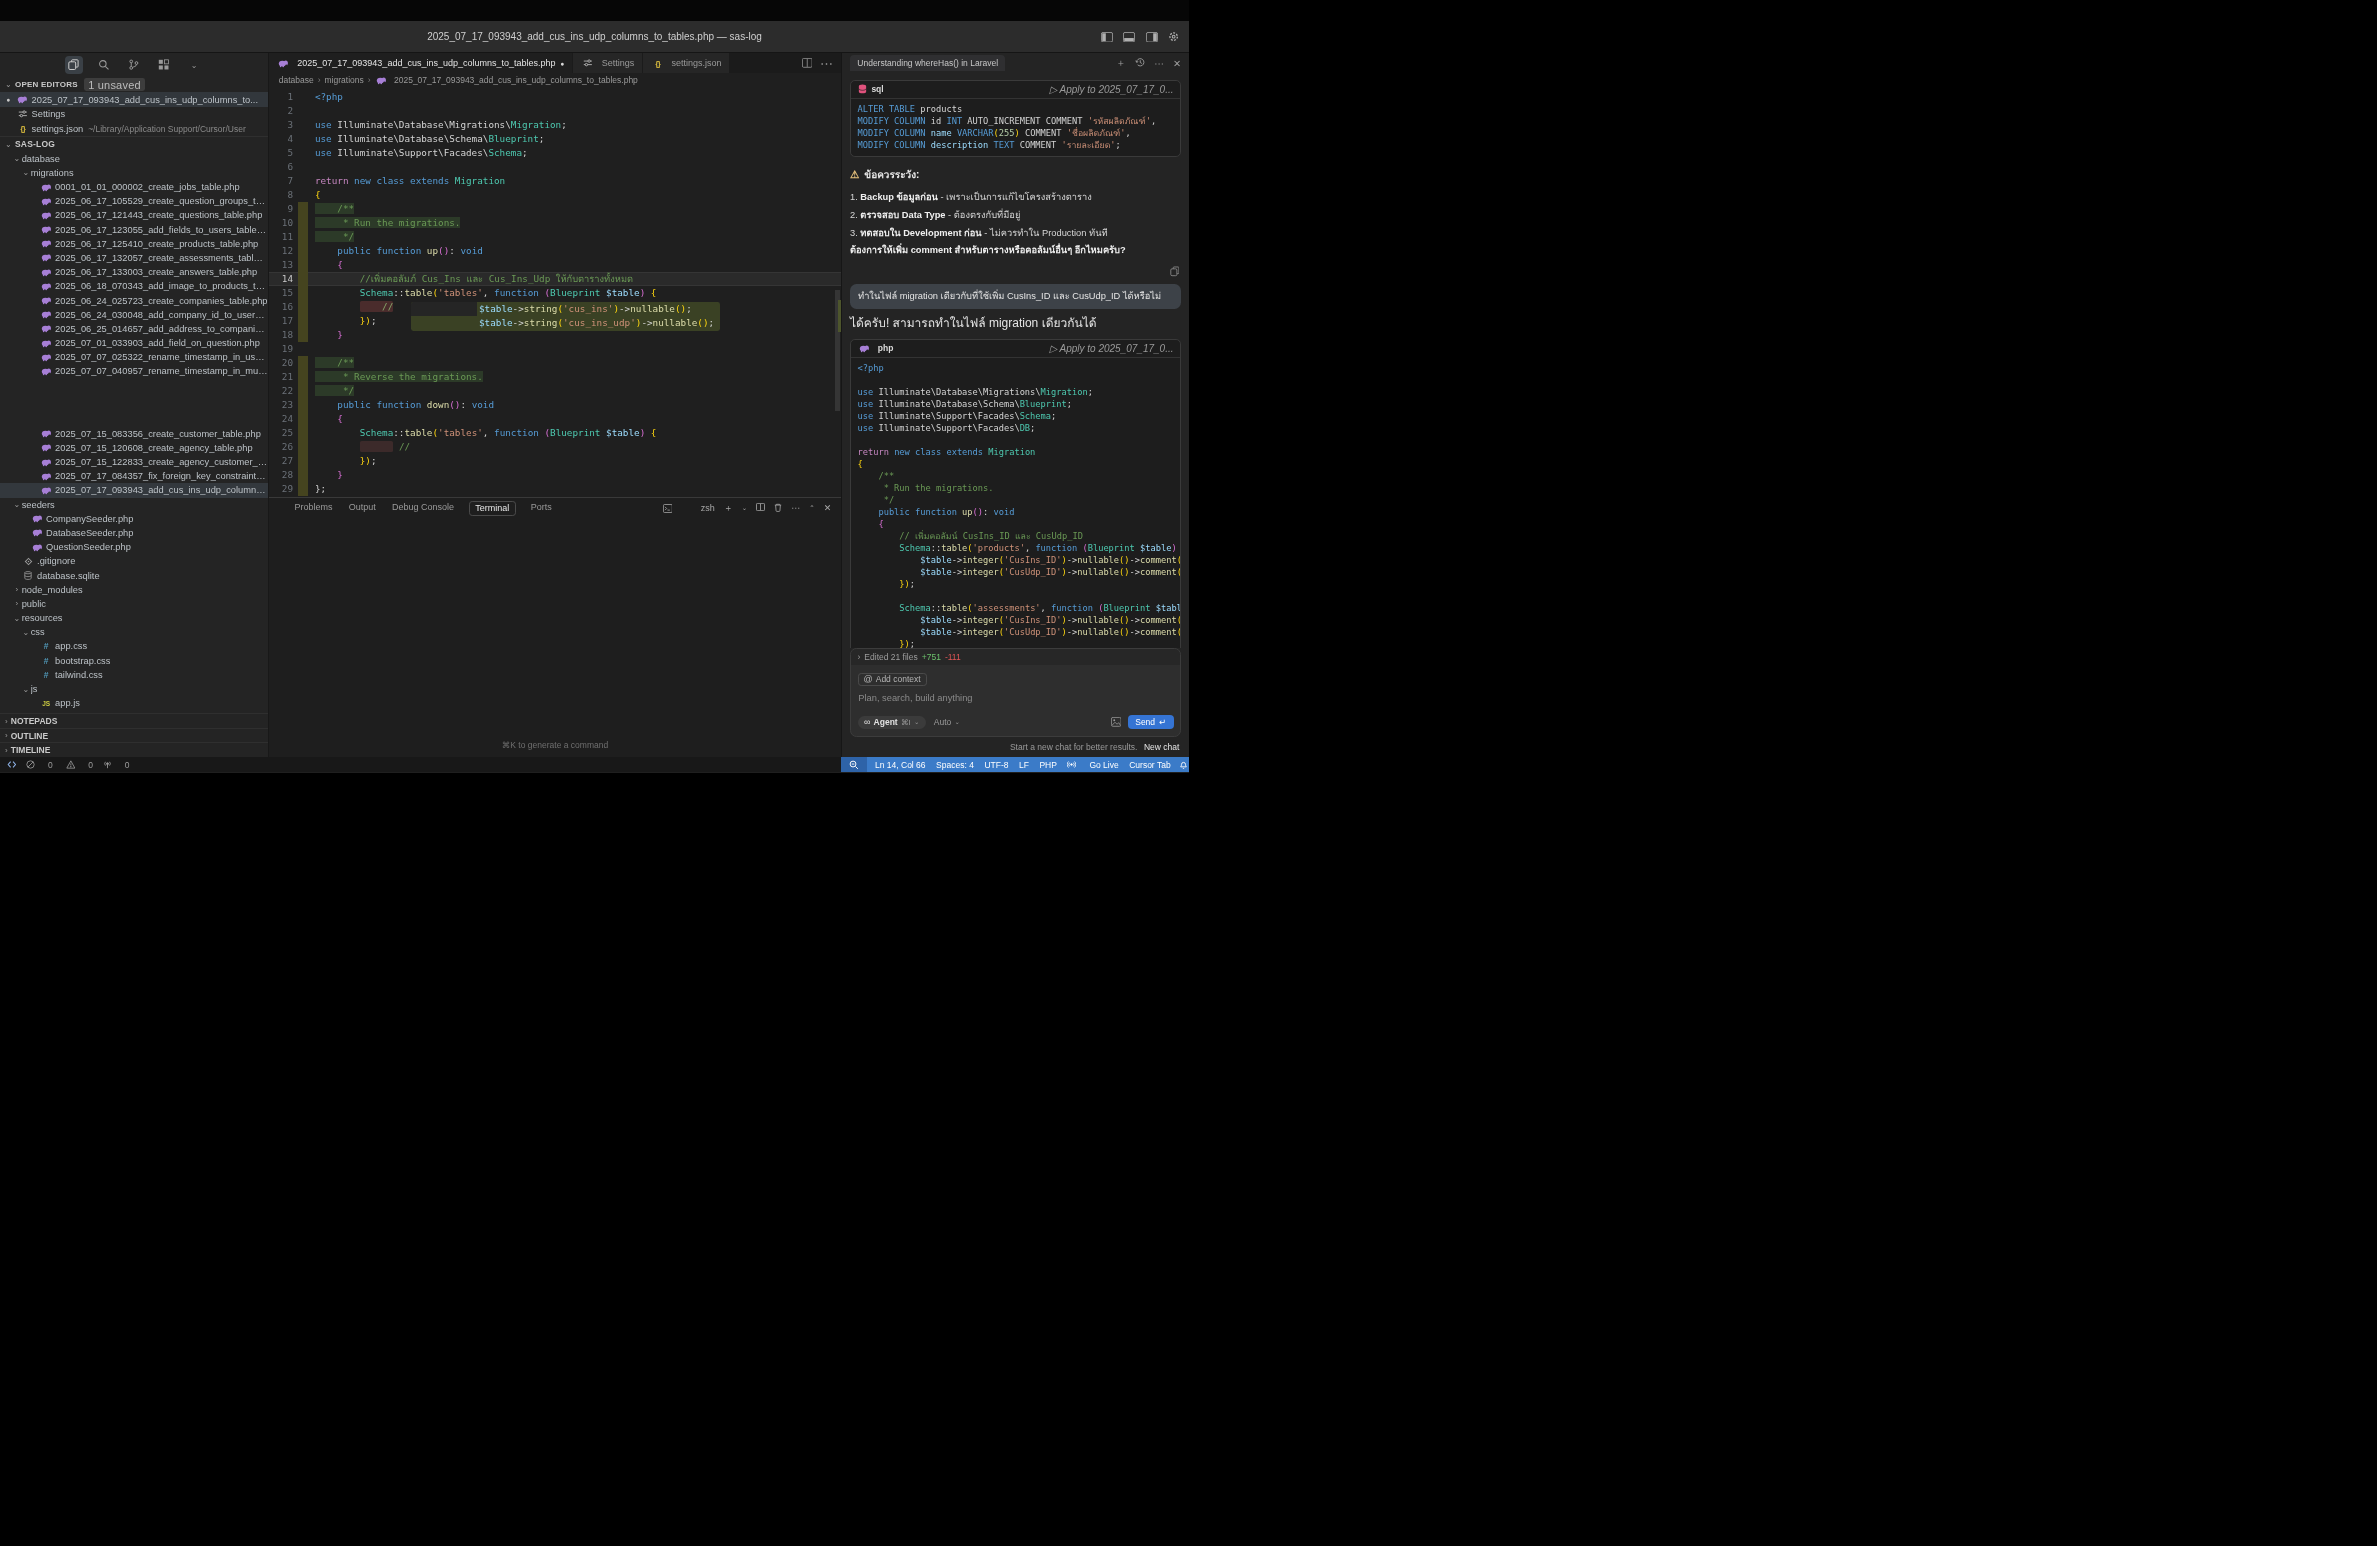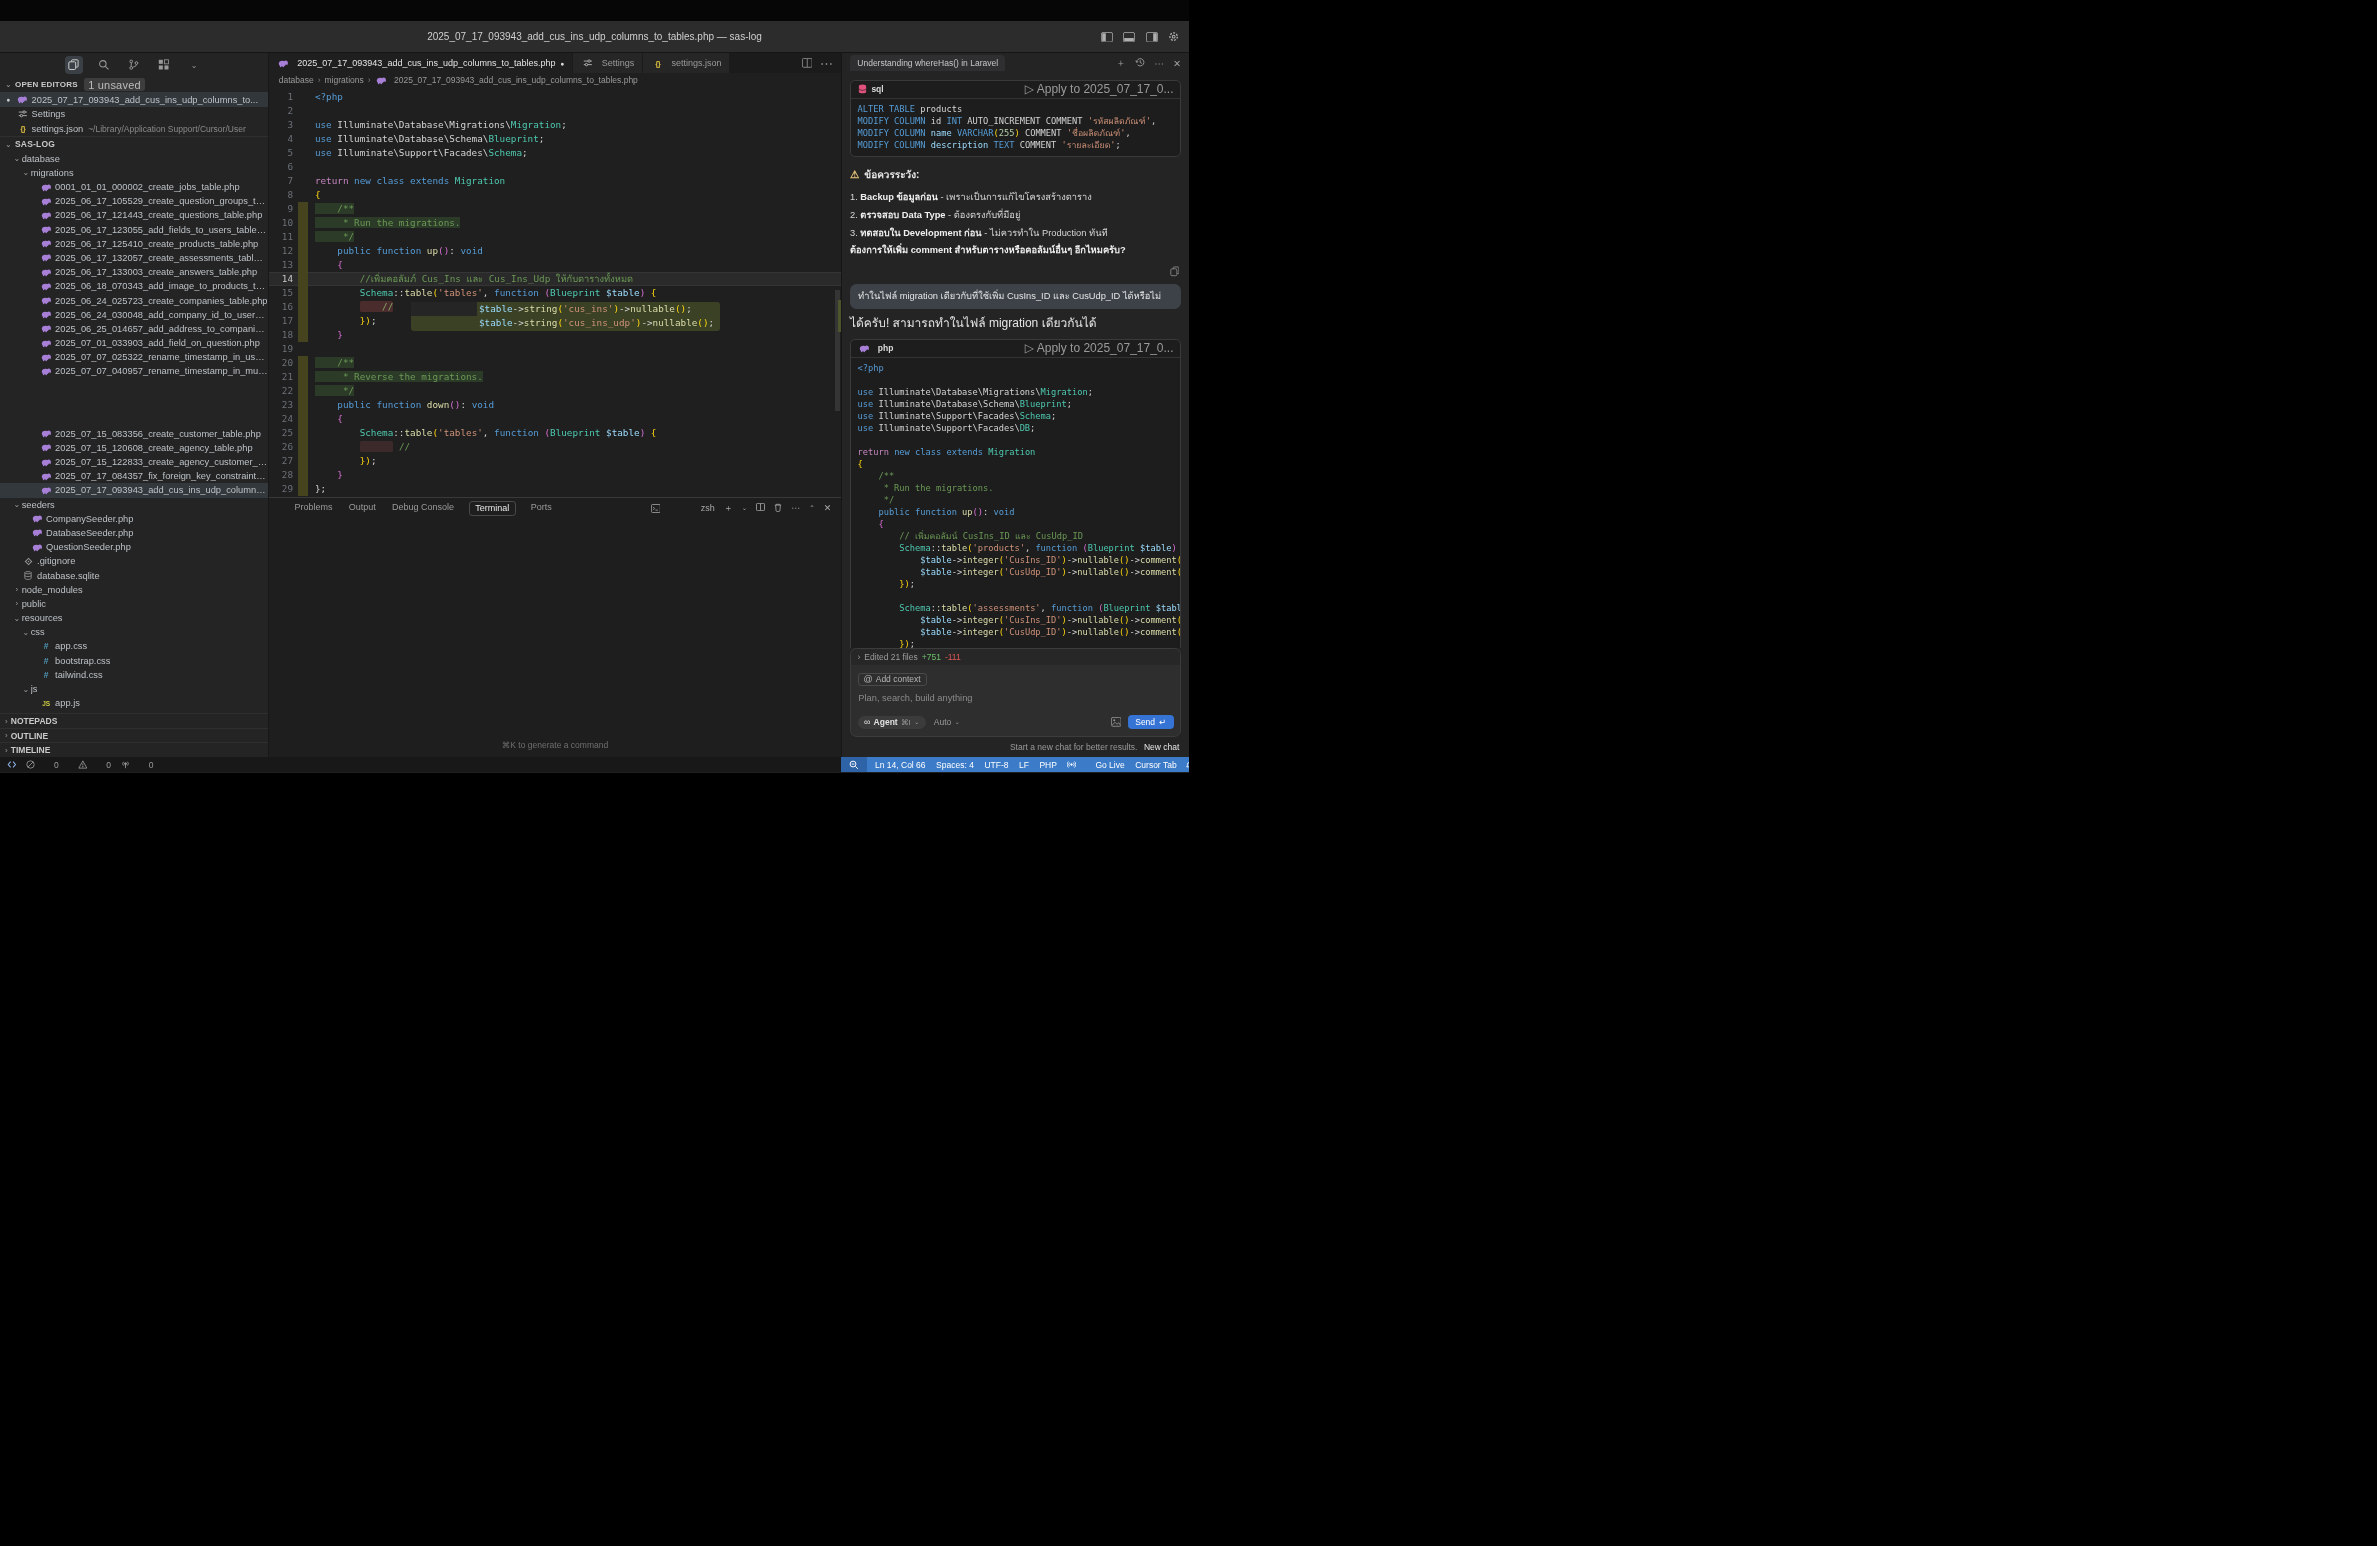--- a/index.html
+++ b/index.html
@@ -72,21 +72,21 @@
   .term-hint{position:absolute;bottom:6.5px;left:0;right:0;text-align:center;color:#6f6f6f;font-size:8.5px;}
   
   .chat-col{width:348px;background:#242424;border-left:0.8px solid #161616;display:flex;flex-direction:column;overflow:hidden;}
   .chat-tabs{height:20px;display:flex;align-items:center;padding:0 8px;flex:none;}
   .chat-tab{background:#2f2f31;border-radius:4px 4px 0 0;padding:2.4px 7.3px 3.2px;font-size:8.5px;color:#c8c8c8;white-space:nowrap;}
   .chat-tab-icons{margin-left:auto;display:flex;align-items:center;gap:9px;color:#a0a0a0;font-size:9.7px;}
   .chat-scroll{flex:1;overflow:hidden;padding:6.5px 8px 0;}
   .codeblock{border:0.8px solid #3a3a3a;border-radius:4.9px;background:#1d1d1d;margin-bottom:8px;overflow:hidden;}
   .cb-head{height:18px;display:flex;align-items:center;gap:4.9px;padding:0 6.5px;border-bottom:0.8px solid #333;}
   .cb-lang{font-size:8.5px;font-weight:bold;color:#dadada;}
-  .cb-apply{margin-left:auto;font-size:12px;color:#9a9a9a;white-space:nowrap;}
+  .cb-apply{margin-left:auto;font-size:10px;color:#9a9a9a;white-space:nowrap;font-style:italic;}
   .cb-code{padding:4.9px 6.5px;font-family:"DejaVu Sans Mono",monospace;font-size:8.7px;line-height:12px;white-space:pre;overflow:hidden;}
   .cbline{height:12px;white-space:pre;}
   .warn-head{display:flex;align-items:center;gap:4.9px;font-size:10px;font-weight:bold;color:#e8e8e8;margin:9.7px 0 6.5px;}
   .warn-tri{color:#e5c07b;font-size:10.5px;}
   .warn-item{font-size:9.3px;color:#d6d6d6;line-height:18px;}
   .warn-item b{color:#f0f0f0;}
   .warn-q{font-size:9.3px;font-weight:bold;color:#f0f0f0;margin-top:1px;line-height:14.6px;}
   .copy-row{display:flex;justify-content:flex-end;margin:6.5px 1.6px 4.9px;color:#8a8a8a;}
   .user-bubble{background:#3d4248;border-radius:6.5px;padding:5.7px 8px;font-size:9.3px;color:#e5e5e5;margin:4.9px 0 8px;line-height:13px;}
   .reply{font-size:12px;color:#e5e5e5;margin:0 0 8px;line-height:13.7px;}
@@ -102,21 +102,21 @@
   .agent-chip .kbd{color:#9a9a9a;font-size:7.7px;}
   .agent-chip .cv{color:#9a9a9a;font-size:6.5px;}
   .auto-sel{font-size:8.5px;color:#9a9a9a;display:inline-flex;gap:3.2px;align-items:center;}
   .composer-right{margin-left:auto;display:flex;align-items:center;gap:6.5px;}
   .send-btn{background:#3574d4;color:#fff;font-size:8.5px;border-radius:4px;padding:2px 7.3px;display:inline-flex;gap:4px;align-items:center;}
   .chat-footer{display:flex;justify-content:flex-end;gap:6.5px;font-size:8.5px;color:#9a9a9a;padding:4.9px 1.6px 4.9px;}
   .chat-footer .newchat{color:#e6e6e6;}
   
   .statusbar{height:15.4px;display:flex;align-items:stretch;background:#181818;font-size:8.5px;color:#9d9d9d;}
   .sb-left{display:flex;align-items:center;gap:9.7px;padding-left:6.5px;flex:1;}
-  .sb-item{display:inline-flex;align-items:center;gap:19px;}
+  .sb-item{display:inline-flex;align-items:center;gap:13px;}
   .sb-right{width:348px;background:#3b7bc8;display:flex;align-items:center;color:#fff;}
   .sb-zoom{width:26px;height:100%;background:#2e63a8;display:flex;align-items:center;justify-content:center;flex:none;}
   .sb-items{display:flex;align-items:center;gap:10.5px;padding:0 8px;white-space:nowrap;}
   .sb-bell{margin-left:auto;padding-right:7.3px;display:flex;align-items:center;}
 </style>
 </head>
 <body>
 
 <div id="root">
 

